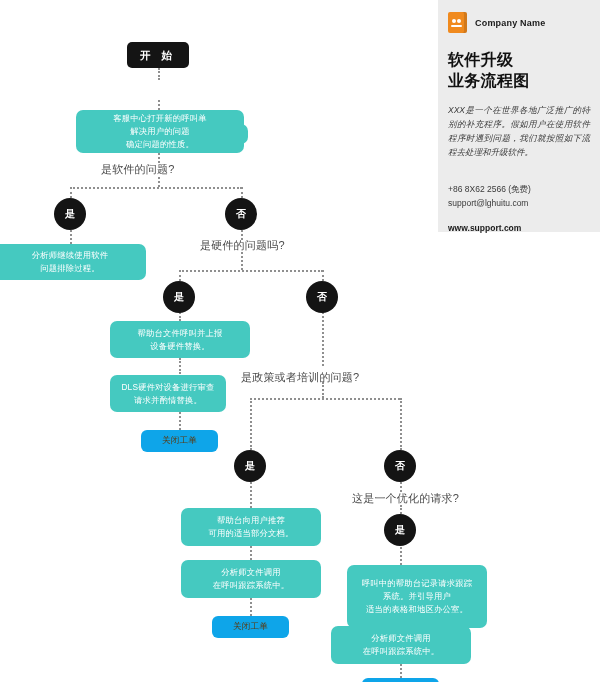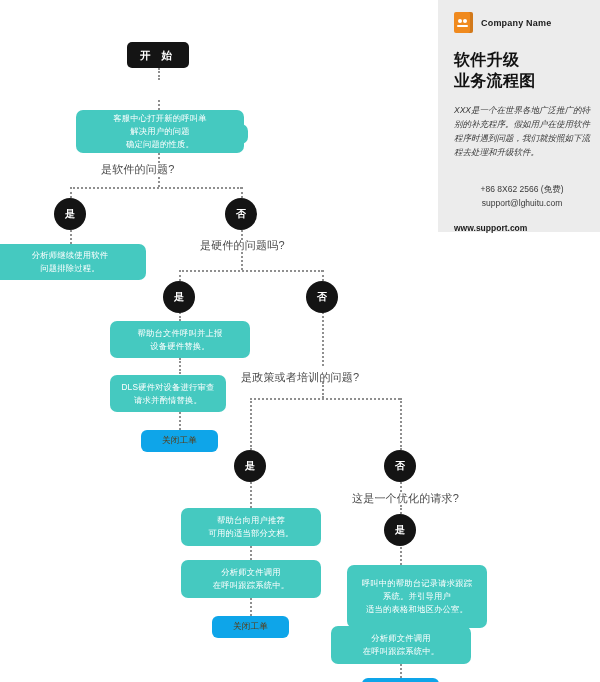--- a/index.html
+++ b/index.html
@@ -7,21 +7,21 @@
     width:600px;height:682px;overflow:hidden;
     background:#ffffff;
     font-family:"Liberation Sans","DejaVu Sans",sans-serif;
     position:relative;
   }
   
   #sidebar{
     position:absolute;left:438px;top:0;width:162px;height:232px;
     background:#ececec;
     box-sizing:border-box;
-    padding:12px 10px 0 16px;
+    padding:12px 10px 0 10px;
   }
   #brandRow{display:flex;align-items:center;gap:8px;}
   .logo-mark{
     width:19px;height:21px;border-radius:2px;
     background:#f08a1e;
     position:relative;flex:0 0 auto;
     box-shadow:inset -3px 0 0 rgba(0,0,0,.12);
   }
   .logo-mark:before{
     content:"";position:absolute;left:3.5px;top:7px;width:4px;height:4px;
@@ -34,21 +34,21 @@
   #brandName{font-size:9px;font-weight:bold;color:#1a1a1a;letter-spacing:.2px;}
   #panelTitle{
     margin-top:16px;font-size:16px;font-weight:bold;color:#111;
     line-height:1.32;letter-spacing:.3px;
   }
   #panelBody{
     margin-top:13px;font-size:8.5px;color:#3a3a3a;line-height:1.62;
     text-align:justify;
     font-style:italic;
   }
-  #panelContact{margin-top:23px;font-size:8.5px;color:#3a3a3a;line-height:1.65;text-align:center;}
+  #panelContact{margin-top:23px;font-size:8.5px;color:#3a3a3a;line-height:1.65;}
   #panelSite{margin-top:13px;font-size:8.5px;color:#1a1a1a;font-weight:bold;}
 
   
   #canvas{position:absolute;left:0;top:0;width:438px;height:682px;}
 
   .node{position:absolute;box-sizing:border-box;}
 
   .box{
     border-radius:7px;
     display:flex;align-items:center;justify-content:center;

